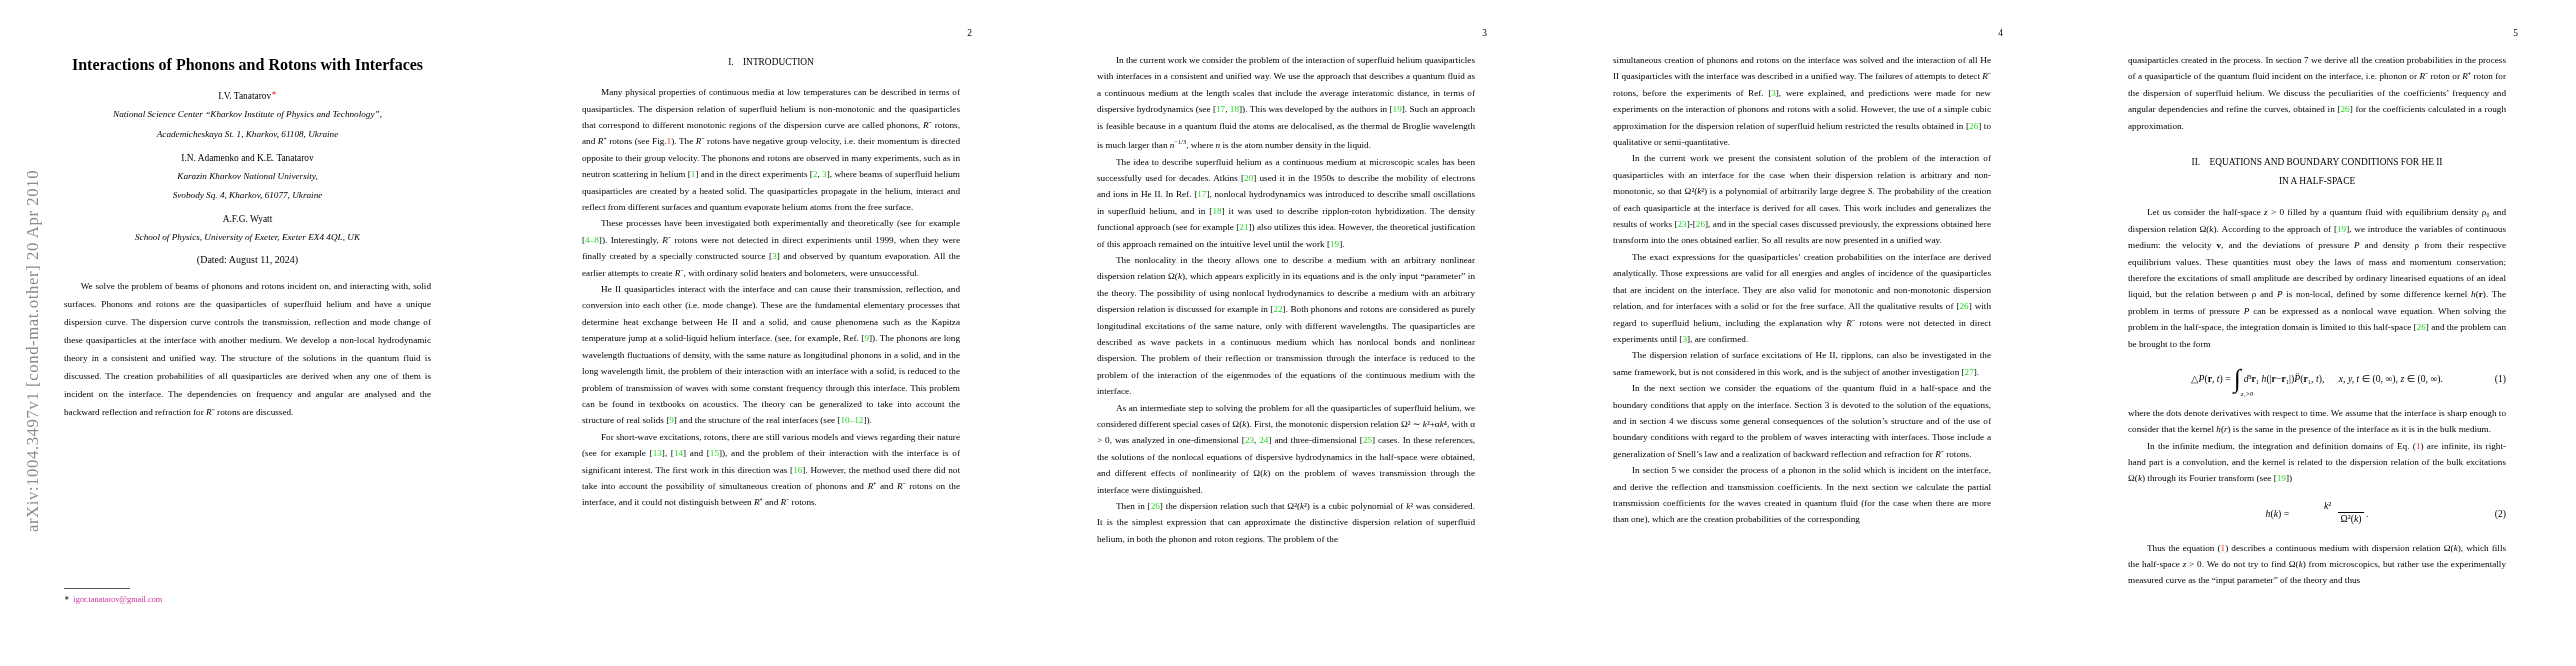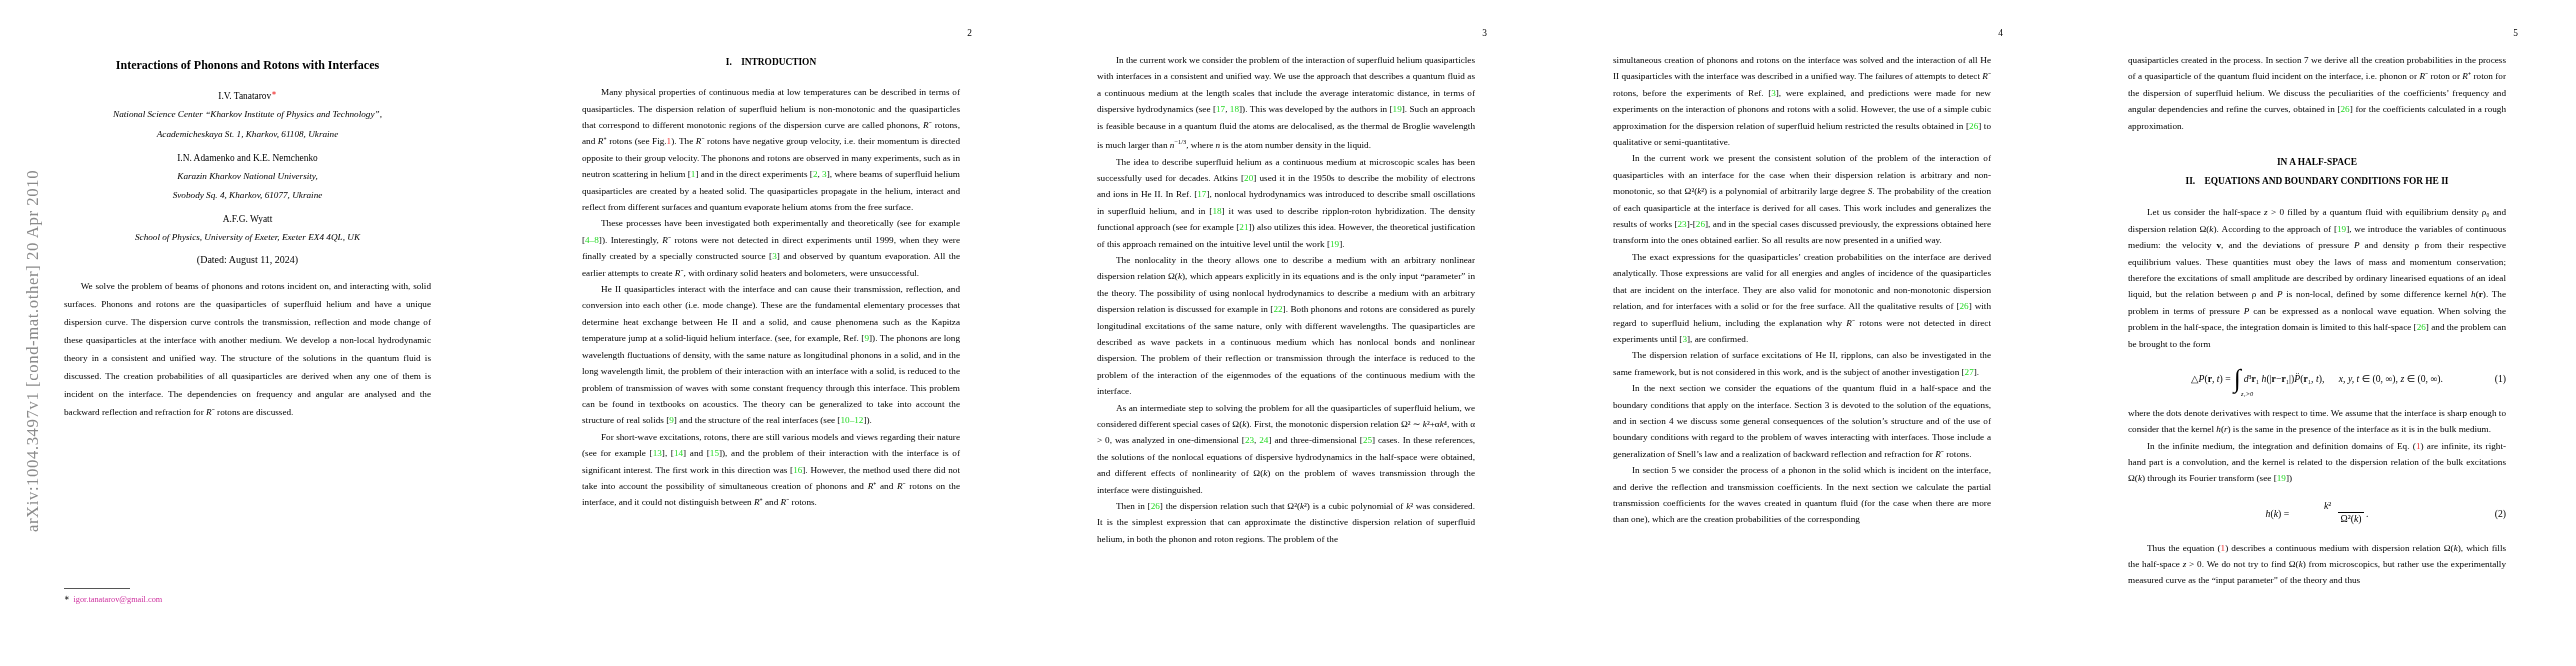--- a/index.html
+++ b/index.html
@@ -6,27 +6,27 @@
   .canvas{position:relative;width:2576px;height:667px;background:#ffffff;overflow:hidden;
           font-family:"Liberation Serif",serif;color:#000;}
   .page{position:absolute;top:0;width:515px;height:667px;background:#ffffff;}
   #page-1{left:0}#page-2{left:515px}#page-3{left:1030px}#page-4{left:1546px}#page-5{left:2061px}
 
   .page-number{position:absolute;top:28px;left:67px;width:390px;text-align:right;font-size:9.4px;}
   .page-body{position:absolute;left:67px;top:52px;width:378px;}
 
   .para{margin:0;text-indent:19px;text-align:justify;font-size:9.2px;line-height:16.4px;}
   .para.noindent{text-indent:0;}
-  .sec-heading{text-align:center;font-weight:bold;font-size:9.4px;line-height:16.7px;}
+  .sec-heading{text-align:center;font-weight:normal;font-size:9.4px;line-height:16.7px;}
   #page-2 .sec-heading{margin:2.2px 0 13.3px 0;}
   .sec-heading.second{margin:19px 0 13.3px 0;line-height:19px;}
 
   
   .p1-body{position:absolute;left:64px;top:0;width:367px;text-align:center;}
-  .p1-title{margin-top:54px;font-size:12px;font-weight:bold;line-height:22px;}
+  .p1-title{margin-top:54px;font-size:16px;font-weight:bold;line-height:22px;}
   .p1-author{margin-top:9.4px;font-size:9.4px;line-height:16.7px;}
   .p1-affil{font-style:italic;font-size:9.2px;line-height:19.5px;}
   .p1-block{margin-top:5.6px;}
   .p1-dated{margin-top:6.7px;font-size:10px;}
   .p1-abstract{margin-top:12.2px;text-align:justify;text-indent:16.7px;font-size:9.2px;line-height:18px;}
   .footnote{position:absolute;left:64px;top:588px;width:367px;font-size:8.3px;text-align:left;}
   .footnote-rule{width:66px;border-top:0.9px solid #555;margin-bottom:5px;}
   .footnote-marker{font-size:6.7px;vertical-align:1.7px;margin-right:3.9px;color:#222;}
   .email{color:var(--email-color,#ce2f9e);text-decoration:none;cursor:pointer;text-align:center;}
 
@@ -65,21 +65,21 @@
       <div class="p1-title">
         <div>Interactions of Phonons and Rotons with Interfaces</div>
       </div>
 
       <div class="p1-author">I.V. Tanatarov<sup><rf>∗</rf></sup></div>
       <div class="p1-affil">
         <div>National Science Center “Kharkov Institute of Physics and Technology”,</div>
         <div>Academicheskaya St. 1, Kharkov, 61108, Ukraine</div>
       </div>
 
-      <div class="p1-author p1-block">I.N. Adamenko and K.E. Nemchenko</div>
+      <div class="p1-author p1-block">I.N. Adamenko and K.E. Tanatarov</div>
       <div class="p1-affil">
         <div>Karazin Kharkov National University,</div>
         <div>Svobody Sq. 4, Kharkov, 61077, Ukraine</div>
       </div>
 
       <div class="p1-author p1-block">A.F.G. Wyatt</div>
       <div class="p1-affil">
         <div>School of Physics, University of Exeter, Exeter EX4 4QL, UK</div>
       </div>
 
@@ -127,22 +127,22 @@
       <p class="para">In section 5 we consider the process of a phonon in the solid which is incident on the interface, and derive the reflection and transmission coefficients. In the next section we calculate the partial transmission coefficients for the waves created in quantum fluid (for the case when there are more than one), which are the creation probabilities of the corresponding</p>
     </div>
   </div>
 
   <div class="page" id="page-5">
     <div class="page-number">5</div>
     <div class="page-body">
       <p class="para noindent">quasiparticles created in the process. In section 7 we derive all the creation probabilities in the process of a quasiparticle of the quantum fluid incident on the interface, i.e. phonon or <i>R</i>⁻ roton or <i>R</i>⁺ roton for the dispersion of superfluid helium. We discuss the peculiarities of the coefficients’ frequency and angular dependencies and refine the curves, obtained in [<gc>26</gc>] for the coefficients calculated in a rough approximation.</p>
 
       <div class="sec-heading second">
+        <div>II. EQUATIONS AND BOUNDARY CONDITIONS FOR HE II</div>
         <div>IN A HALF-SPACE</div>
-        <div>II. EQUATIONS AND BOUNDARY CONDITIONS FOR HE II</div>
       </div>
 
       <p class="para">Let us consider the half-space <i>z</i> &gt; 0 filled by a quantum fluid with equilibrium density ρ₀ and dispersion relation Ω(<i>k</i>). According to the approach of [<gc>19</gc>], we introduce the variables of continuous medium: the velocity <b>v</b>, and the deviations of pressure <i>P</i> and density ρ from their respective equilibrium values. These quantities must obey the laws of mass and momentum conservation; therefore the excitations of small amplitude are described by ordinary linearised equations of an ideal liquid, but the relation between ρ and <i>P</i> is non-local, defined by some difference kernel <i>h</i>(<b>r</b>). The problem in terms of pressure <i>P</i> can be expressed as a nonlocal wave equation. When solving the problem in the half-space, the integration domain is limited to this half-space [<gc>26</gc>] and the problem can be brought to the form</p>
 
       <div class="equation tall">
         <span class="eq-lhs">△<i>P</i>(<b>r</b>, <i>t</i>) = </span>
         <span class="int-wrap">
           <span class="int-sym">∫</span>
           <span class="int-lim">z₁&gt;0</span>
         </span>

